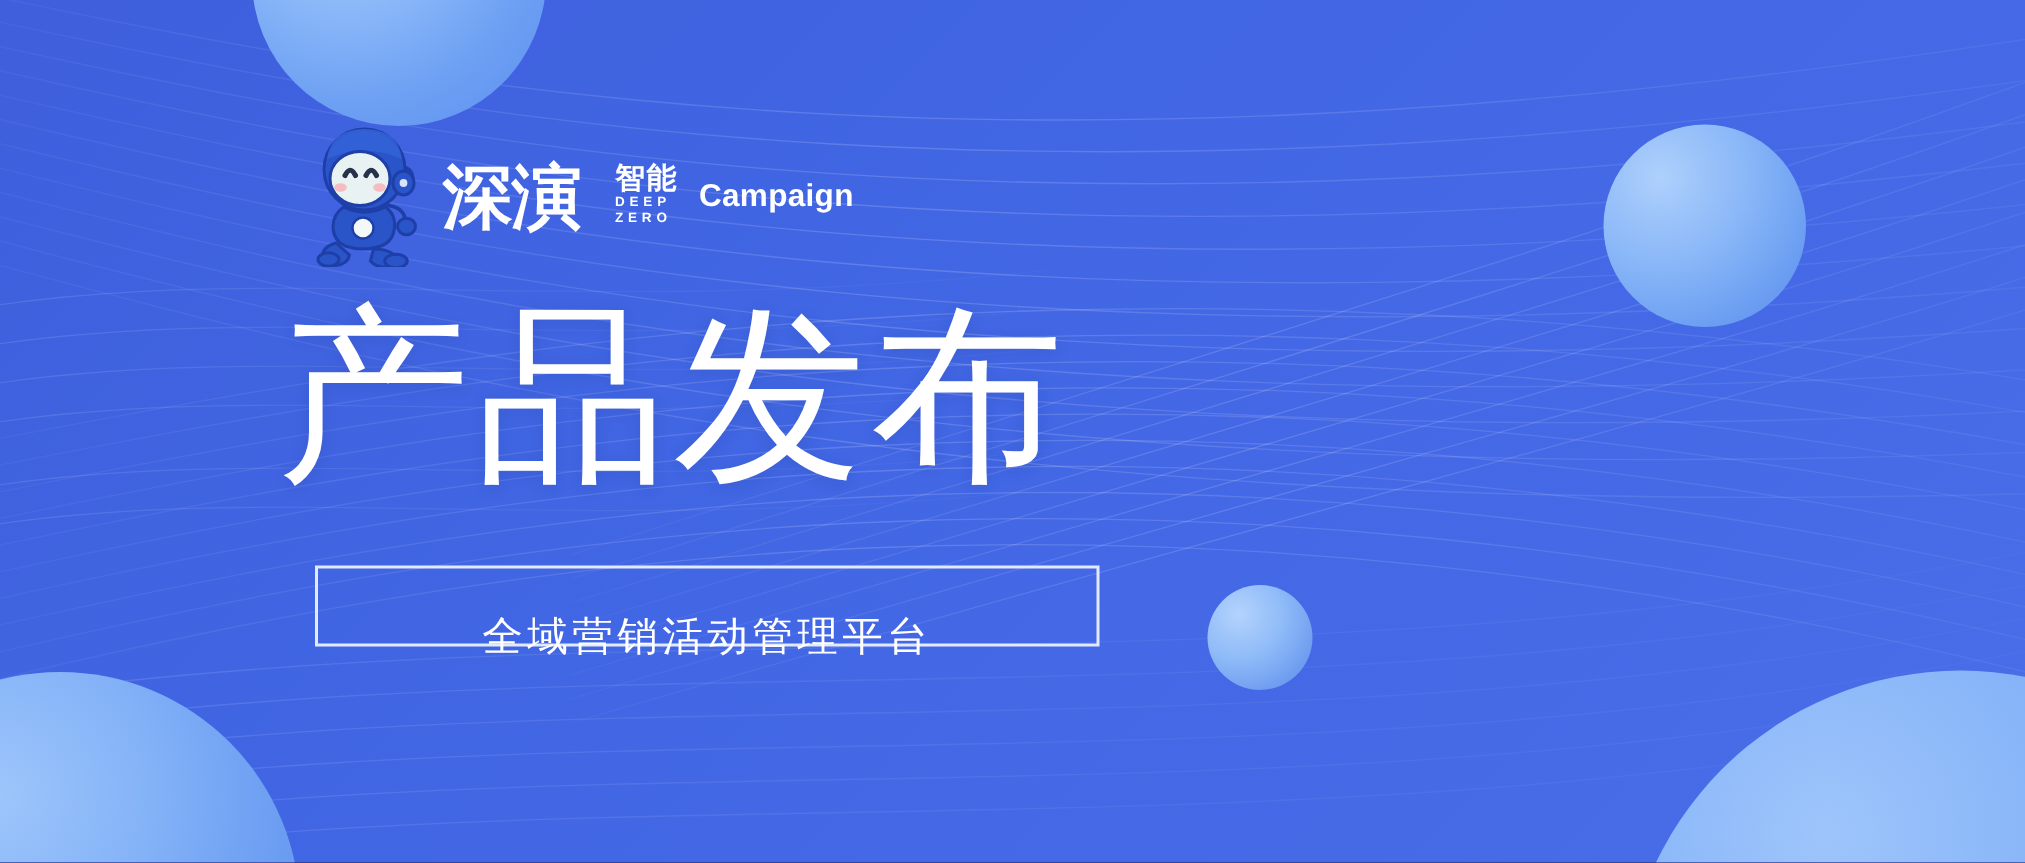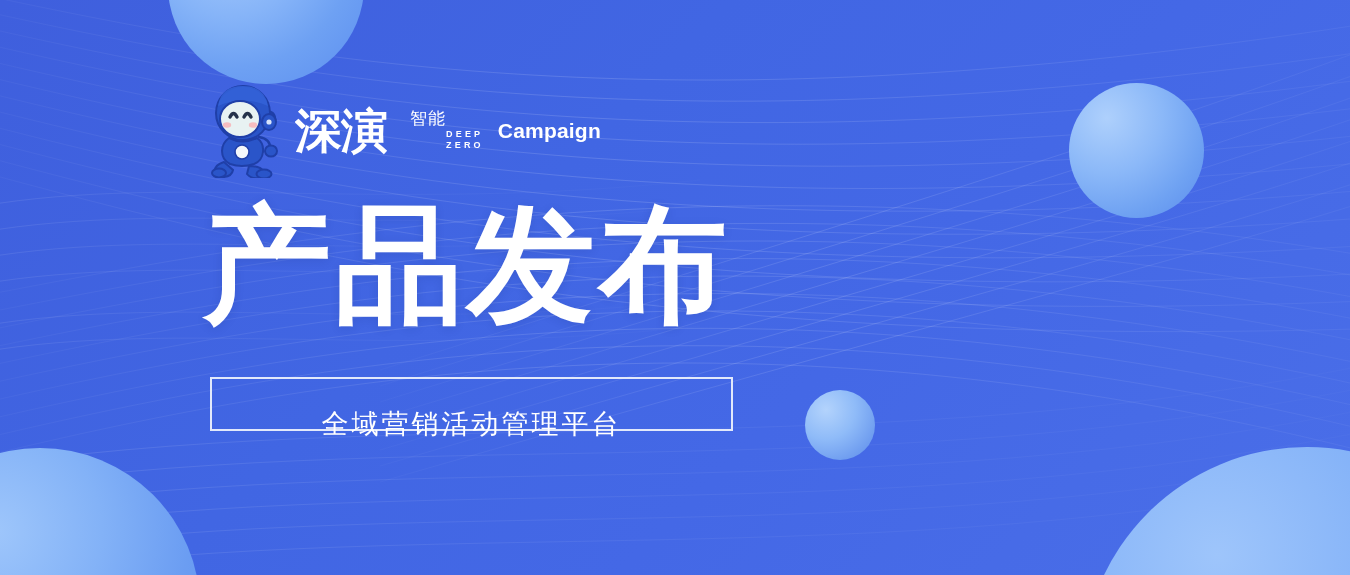--- a/index.html
+++ b/index.html
@@ -79,53 +79,53 @@
   .logo-cn { width: 108px; height: 54px; flex: 0 0 auto; }
   .logo-stack {
     display: flex;
     flex-direction: column;
     justify-content: center;
     margin-left: 7px;
     height: 56px;
   }
   .logo-zhineng {
     color: #ffffff;
-    font-size: 17px;
-    font-weight: 400;
+    font-size: 20px;
+    font-weight: 700;
     line-height: 20px;
     letter-spacing: 1px;
     white-space: nowrap;
+    text-align: center;
   }
   .logo-deep, .logo-zero {
     color: #ffffff;
     font-size: 9px;
     font-weight: 700;
     line-height: 11px;
     letter-spacing: 3.2px;
     white-space: nowrap;
-    margin-left: 36px;
   }
   .logo-en {
     margin-left: 14px;
     color: #ffffff;
     font-size: 21px;
     font-weight: 700;
     line-height: 33px;
     letter-spacing: 0.2px;
     white-space: nowrap;
   }
 
   
   .headline {
     position: absolute;
-    left: 203px;
+    left: 185px;
     top: 192px;
     color: #ffffff;
     font-size: 128px;
-    font-weight: 700;
+    font-weight: 400;
     line-height: 146px;
     letter-spacing: 4px;
     white-space: nowrap;
     text-shadow: 0 2px 10px rgba(20, 40, 120, 0.14);
   }
 
   
   .subtitle-box {
     position: absolute;
     left: 210px;

